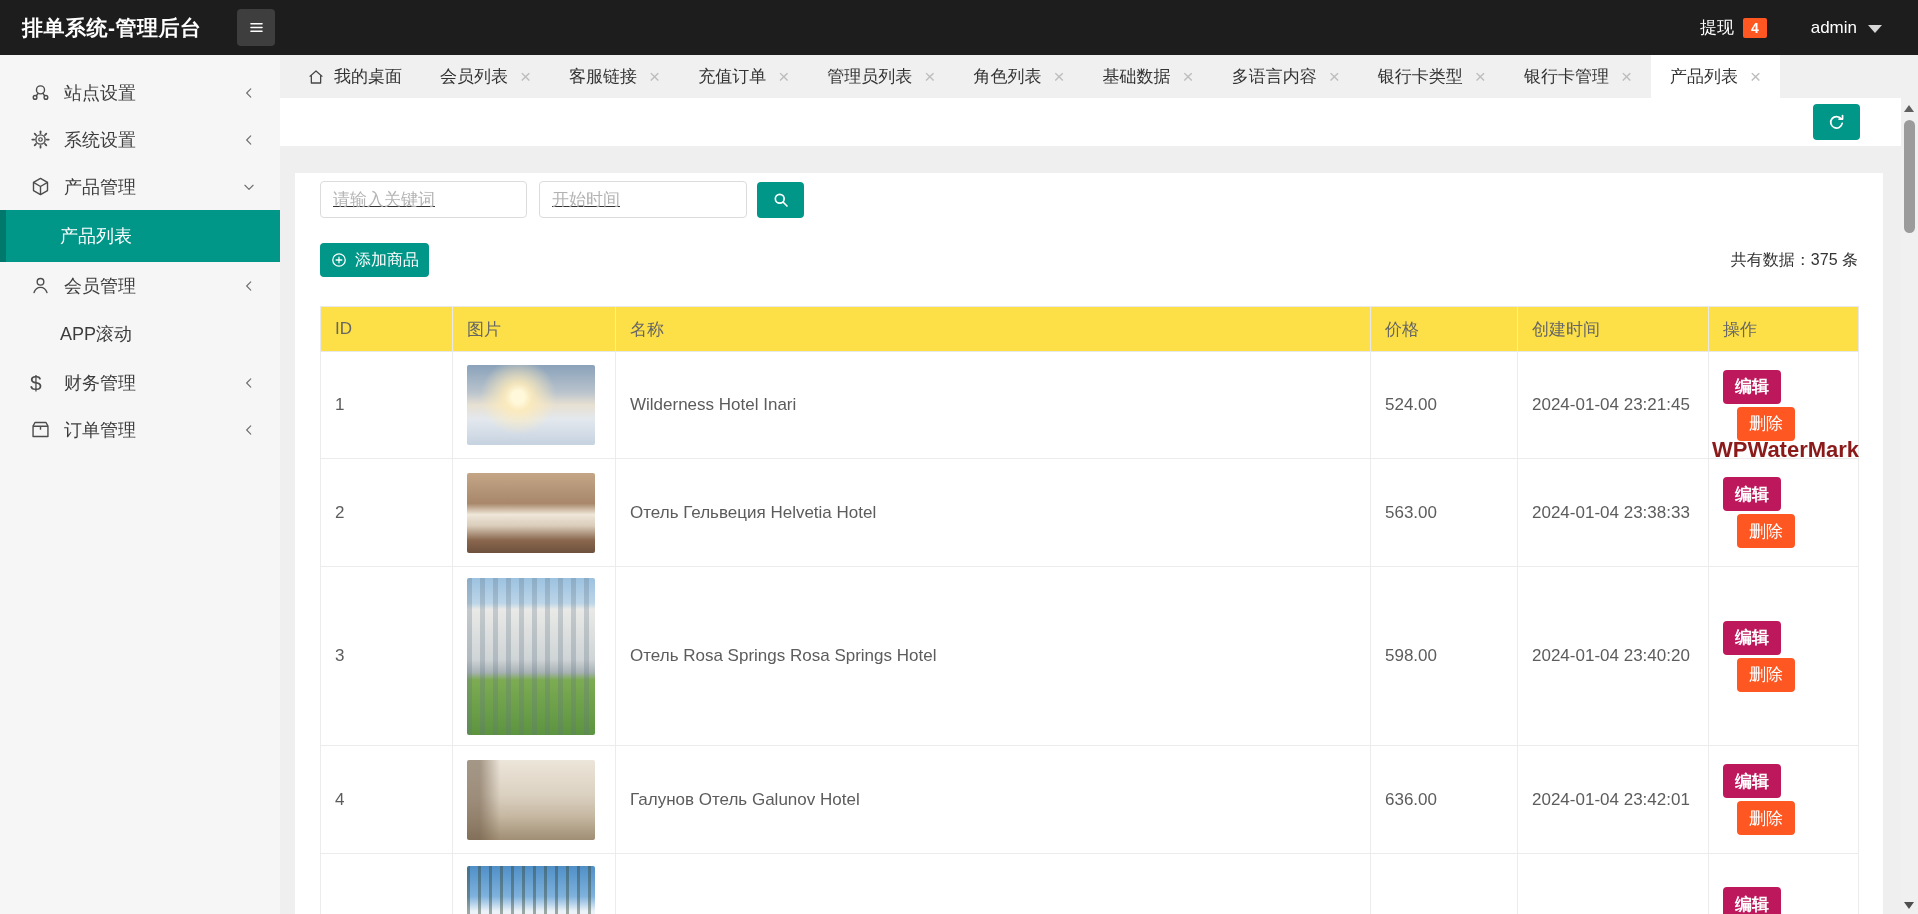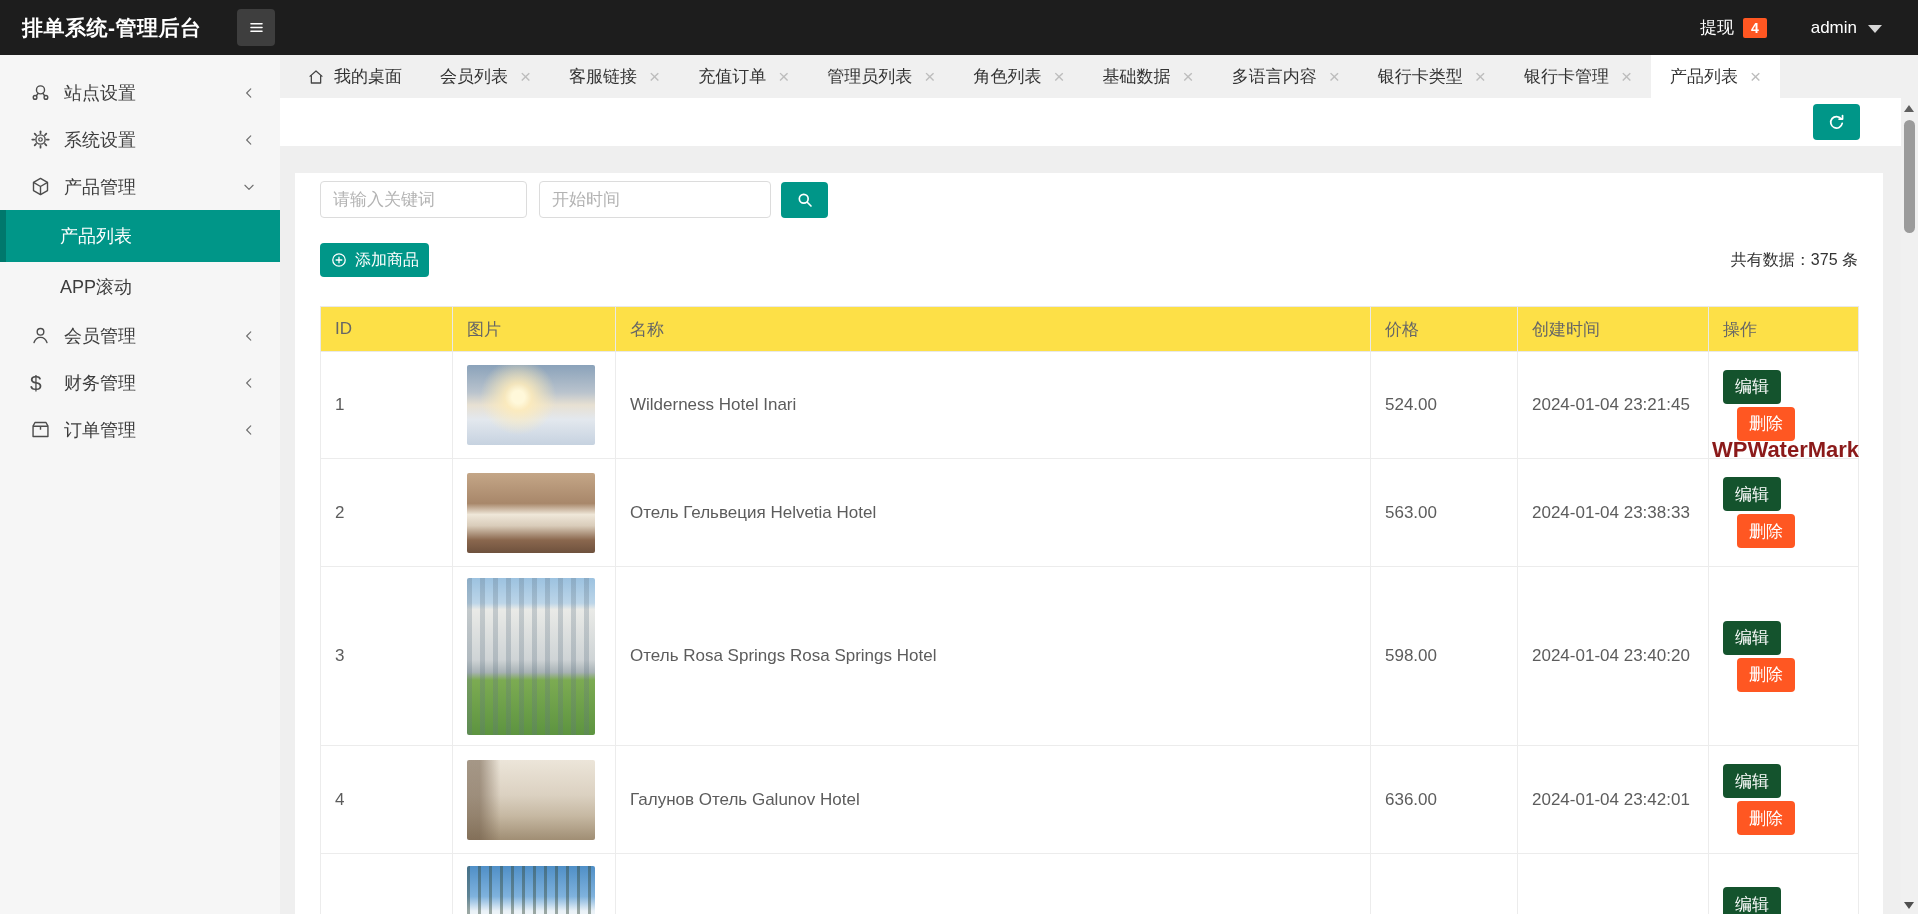--- a/index.html
+++ b/index.html
@@ -40,22 +40,22 @@
 
   
   .viewport { position:relative; width:1638px; height:816px; background:#efefef; overflow:hidden; }
   .toolbar-strip { position:absolute; left:0; top:0; width:1621px; height:48px; background:#fff; }
   .refresh-btn { position:absolute; right:41px; top:6px; width:47px; height:36px; background:#009688; border:none; border-radius:4px; color:#fff; cursor:pointer; display:flex; align-items:center; justify-content:center; }
   .refresh-btn .ico { width:21px; height:21px; }
 
   .card { position:absolute; left:15px; top:75px; width:1588px; height:900px; background:#fff; padding:8px 25px 0 25px; }
 
   .filter-row { display:flex; align-items:center; }
-  .txt-input { width:207px; height:37px; border:1px solid #dcdcdc; border-radius:4px; padding:0 12px; font-size:17px; color:#333; font-family:"Liberation Sans",sans-serif; }
-  .txt-input + .txt-input { margin-left:12px; width:232px; }
+  .txt-input { width:207px; height:37px; border:1px solid #dcdcdc; border-radius:4px; padding:0 12px; font-size:17px; color:#333; font-family:"Liberation Sans",sans-serif;text-decoration:underline; }
+  .txt-input + .txt-input { margin-left:12px; width:208px; }
   .txt-input::placeholder { color:#b3b3b3; }
   .search-btn { width:47px; height:36px; margin-left:10px; background:#009688; border:none; border-radius:4px; color:#fff; cursor:pointer; display:flex; align-items:center; justify-content:center; }
   .search-btn .ico { width:20px; height:20px; }
 
   .action-row { margin-top:25px; display:flex; align-items:center; }
   .add-btn { height:34px; padding:0 10px; background:#009688; border:none; border-radius:4px; color:#fff; font-size:16px; cursor:pointer; display:flex; align-items:center; font-family:"Liberation Sans",sans-serif; }
   .add-btn .ico { width:18px; height:18px; margin-right:7px; }
   .total-text { margin-left:auto; font-size:16px; color:#333; }
 
   
@@ -81,21 +81,21 @@
   .tbl tbody tr:nth-of-type(4) .thumb { background:
       linear-gradient(90deg, rgba(107,87,67,.55) 10% , rgba(107,87,67,0) 26%),
       linear-gradient(180deg,#ece5d9 0%,#dbd1c1 44%,#c6b8a2 70%,#a08e74 100%); }
   .tbl tbody tr:nth-of-type(5) .thumb { margin-top:12px; background:
       repeating-linear-gradient(90deg, rgba(55,75,60,.45) 0 3px, rgba(55,75,60,0) 3px 11px),
       linear-gradient(180deg,#4f8fc7 0%,#7fb2dd 38%,#e9f1f7 56%,#ffffff 78%,#dde7f0 100%); }
 
   .stack { display:inline-block; }
   .tbl tbody tr:nth-of-type(5) .stack { margin-top:33px; }
   .btn { display:block; width:58px; height:34px; border:none; border-radius:4px; color:#fff; font-size:17px; cursor:pointer; font-family:"Liberation Sans",sans-serif; }
-  .btn.edit { background:#14532d; }
+  .btn.edit { background:#be185d;font-weight:bold; }
   .btn.del { background:#ff5722; margin-top:3px; margin-left:14px; }
 
   
   .vscroll { position:absolute; right:0; top:0; bottom:0; width:17px; background:#f0f0f0; }
   .vs-up { position:absolute; top:7px; left:3px; width:0; height:0; border-left:5.5px solid transparent; border-right:5.5px solid transparent; border-bottom:7px solid #5f5f5f; cursor:pointer; }
   .vs-thumb { position:absolute; top:22px; left:3px; width:11px; height:113px; background:#9b9b9b; border-radius:6px; cursor:pointer; }
   .vs-down { position:absolute; bottom:5px; left:3px; width:0; height:0; border-left:5.5px solid transparent; border-right:5.5px solid transparent; border-top:7px solid #4f4f4f; cursor:pointer; }
 
   .watermark { position:absolute; left:1712px; top:437px; font-size:22px; font-weight:bold; color:#8b1a1a; z-index:50; white-space:nowrap; }
 </style>
@@ -180,39 +180,39 @@
         </svg>
       </span>
     </div>
 
     <div class="nav-item active child">
 
       <span class="nav-label">产品列表</span>
 
     </div>
 
-    <div class="nav-item child">
-
-      <span class="nav-label">APP滚动</span>
-
-    </div>
-
     <div class="nav-item parent">
       <span class="ico nav-ico">
         <svg viewBox="0 0 24 24" fill="none" stroke="currentColor" stroke-width="1.6" stroke-linecap="round">
   <circle cx="12" cy="7.8" r="3.8"></circle>
           <path d="M4.6 20c1.3-3.9 4.2-5.9 7.4-5.9s6.1 2 7.4 5.9"></path>
 </svg>
       </span>
       <span class="nav-label">会员管理</span>
       <span class="ico chev">
         <svg viewBox="0 0 24 24" fill="none" stroke="currentColor" stroke-width="2" stroke-linecap="round" stroke-linejoin="round">
           <path d="M15 5L8 12l7 7"></path>
         </svg>
       </span>
+
+    </div>
+
+    <div class="nav-item child">
+
+      <span class="nav-label">APP滚动</span>
 
     </div>
 
     <div class="nav-item parent">
       <span class="ico nav-ico"><span class="dollar-glyph">$</span></span>
       <span class="nav-label">财务管理</span>
       <span class="ico chev">
         <svg viewBox="0 0 24 24" fill="none" stroke="currentColor" stroke-width="2" stroke-linecap="round" stroke-linejoin="round">
           <path d="M15 5L8 12l7 7"></path>
         </svg>

